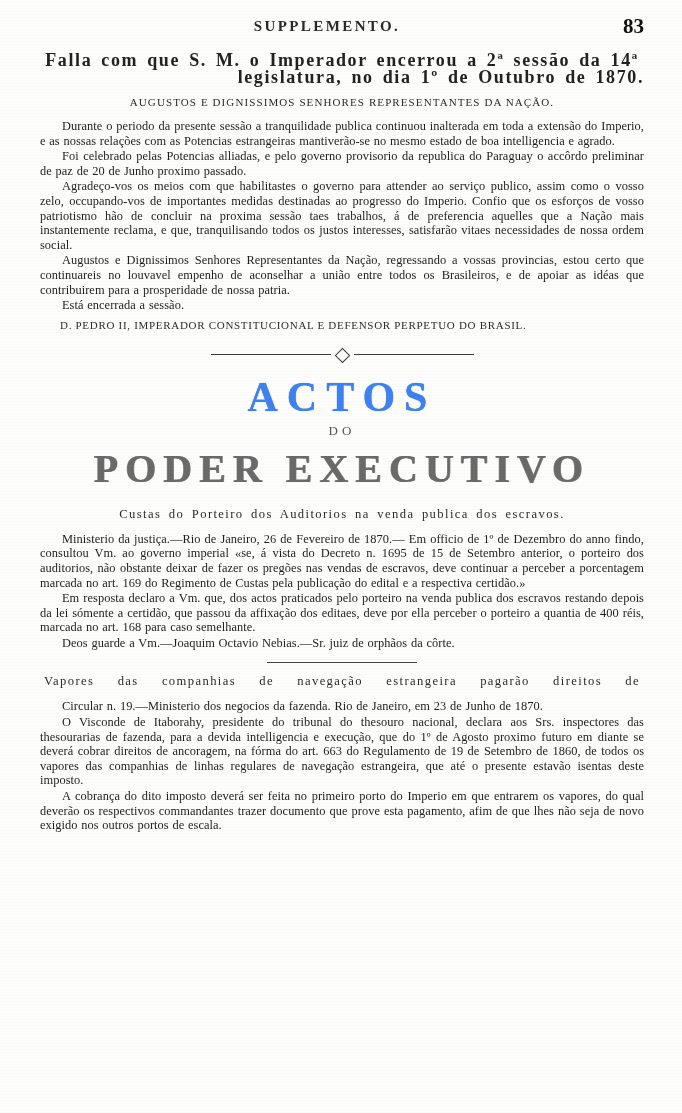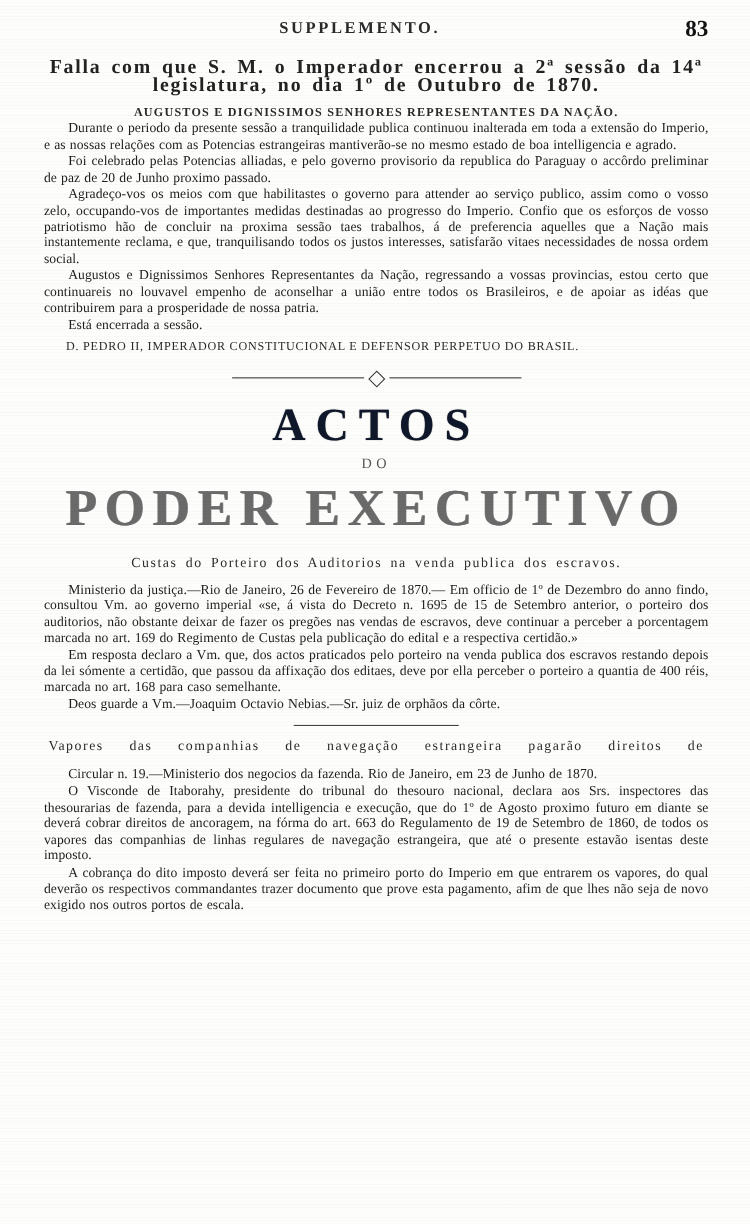--- a/index.html
+++ b/index.html
@@ -59,30 +59,31 @@
     font-weight: bold;
     font-size: 18px;
     letter-spacing: 1.6px;
     line-height: 17px;
     color: #222;
     margin-top: 8px;
     word-spacing: 3px;
   }
   .falla-title .l2 {
     display: block;
+    text-align: right;
   }
   .smallcaps-head {
     text-align: center;
     font-size: 11px;
     letter-spacing: 1.1px;
     font-variant: small-caps;
     margin-top: 10px;
-    margin-bottom: 1px;
+    margin-bottom: 11px;
     color: #2b2b2b;
-    font-weight: bold;
+    font-weight: normal;
   }
   p.body {
     margin: 0 0 0 0;
     text-align: justify;
     font-size: 12.4px;
     line-height: 14.6px;
     text-indent: 22px;
     color: #1d1d1d;
     letter-spacing: 0.05px;
     word-spacing: 0.6px;
@@ -125,37 +126,37 @@
     position: relative;
     top: 2px;
   }
   
   .display-actos {
     text-align: center;
     font-family: "Liberation Serif", serif;
     font-weight: bold;
     font-size: 42px;
     letter-spacing: 9px;
-    color: #0f172a;
+    color: #3b82f6;
     -webkit-text-stroke: 0.6px #araraa;
     margin: 8px 0 2px 0;
     text-shadow: 0 0 1px #777;
   }
   .display-do {
     text-align: center;
     font-size: 13px;
     letter-spacing: 4px;
     color: #555;
     margin: 2px 0 6px 0;
   }
   .display-poder {
     text-align: center;
     font-family: "Liberation Serif", serif;
     font-weight: bold;
-    font-size: 47px;
+    font-size: 40px;
     letter-spacing: 7px;
     color: #6a6a6a;
     margin: 2px 0 14px 0;
     text-shadow: 0.5px 0 0 #999, -0.5px 0 0 #999;
   }
   
   .sec-title {
     text-align: center;
     font-weight: normal;
     font-size: 12.6px;

